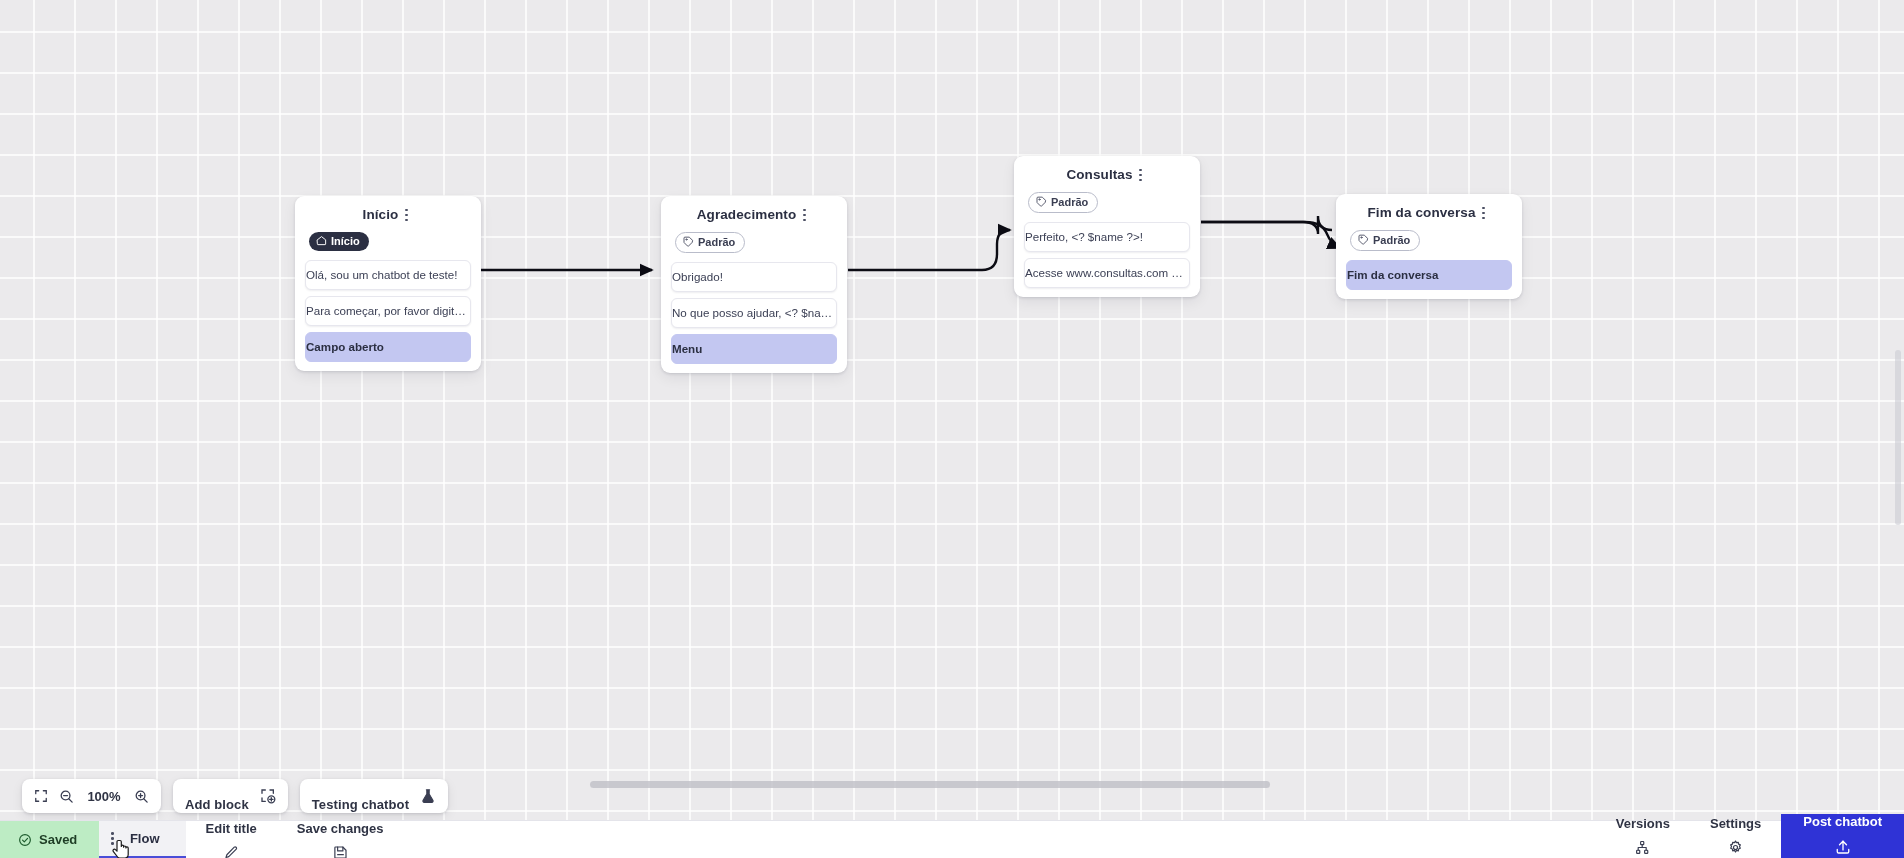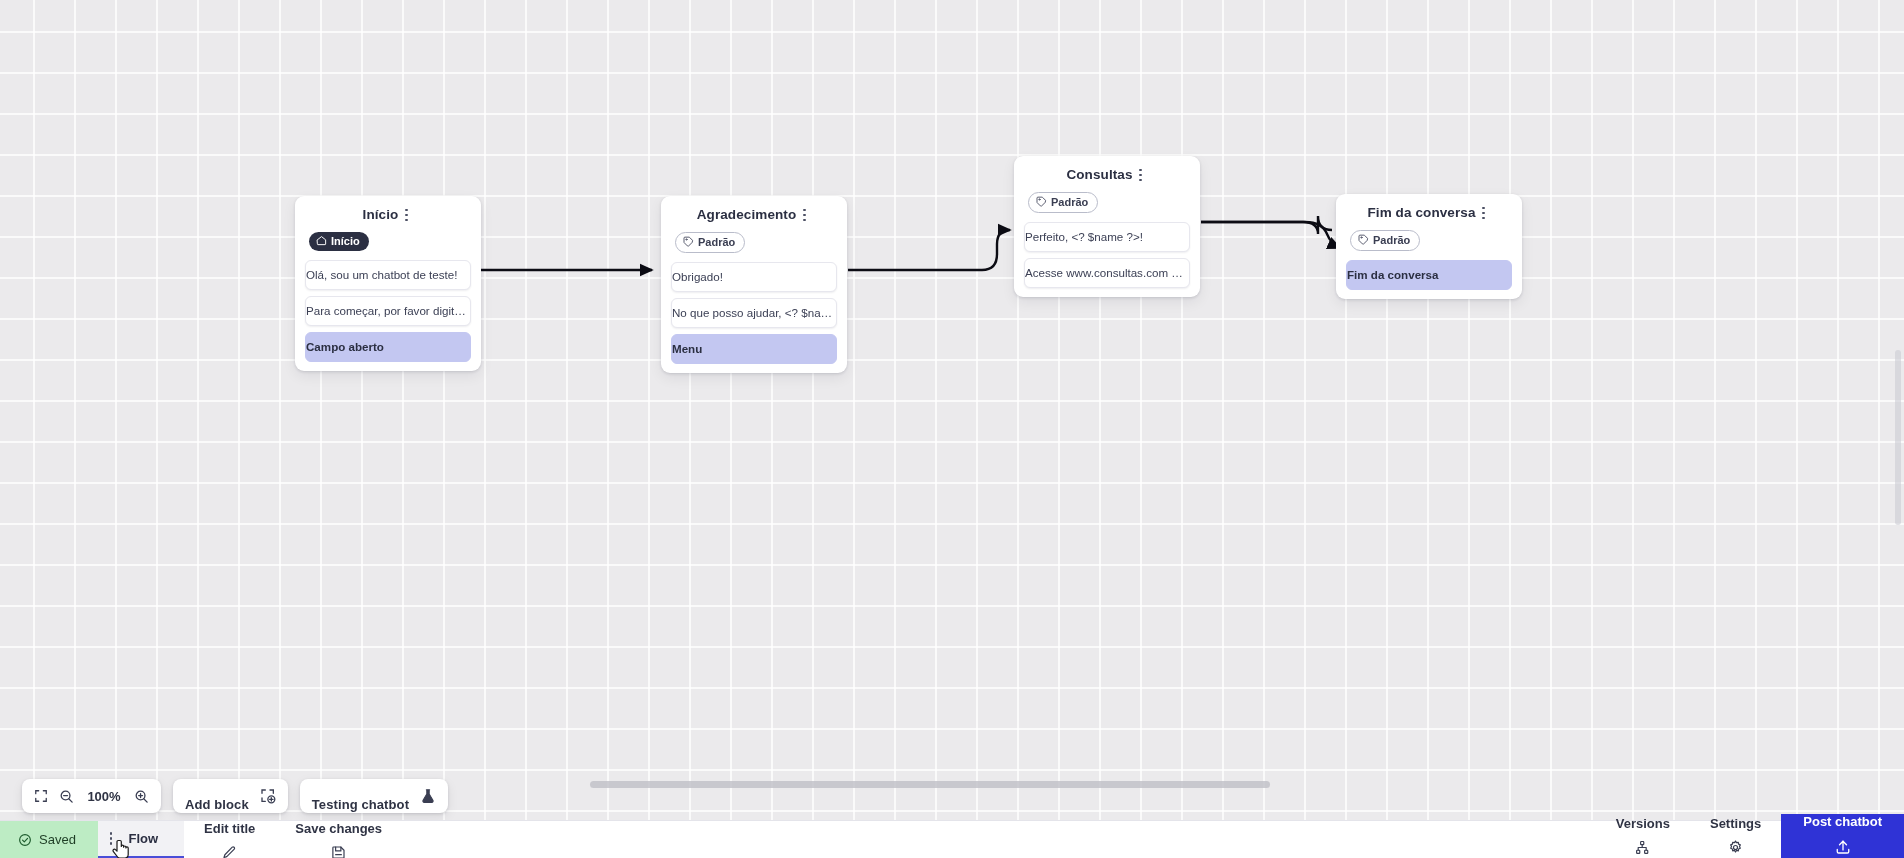--- a/index.html
+++ b/index.html
@@ -89,21 +89,21 @@
     position: absolute; left: 0; bottom: 0; width: 1904px; height: 38px;
     background: #ffffff; border-top: 1px solid #e4e4ea;
     display: flex; align-items: stretch; justify-content: space-between;
   }
   #bb-left { display: flex; align-items: stretch; }
   #bb-right { display: flex; align-items: flex-end; }
 
   .saved-chip {
     background: #bdecc4; color: #1e3d25;
     display: flex; align-items: center; gap: 7px;
-    padding: 0 22px 0 18px; font-size: 13px; font-weight: 400;
+    padding: 0 22px 0 18px; font-size: 13px; font-weight: 700;
   }
   .flow-tab {
     display: flex; align-items: center; 
     background: #f2f2f5; border-bottom: 2.5px solid #4a4ed8;
     padding: 0 26px 0 12px; position: relative;
   }
   .flow-tab .kebab2 {
     display: flex; flex-direction: column; gap: 2.5px; align-items: center;
     padding-right: 2px;
   }

